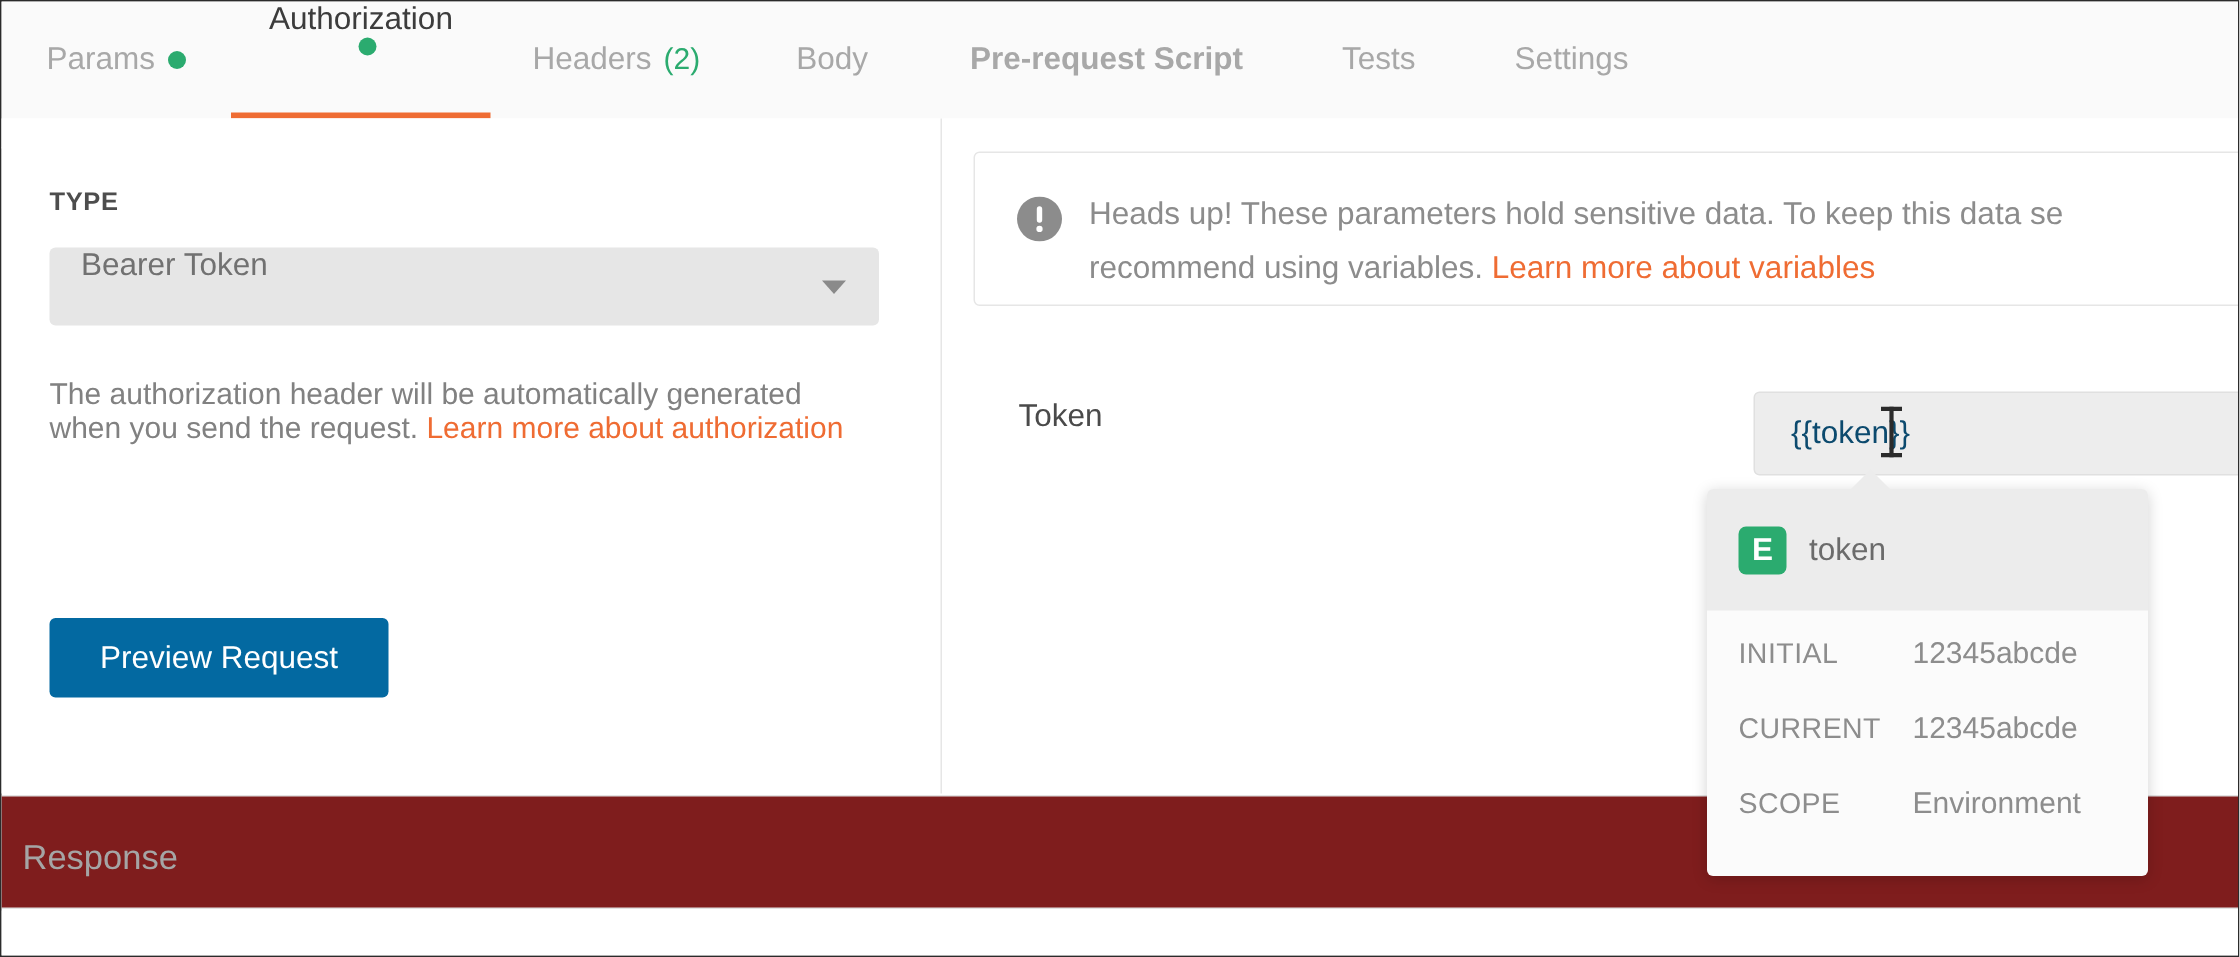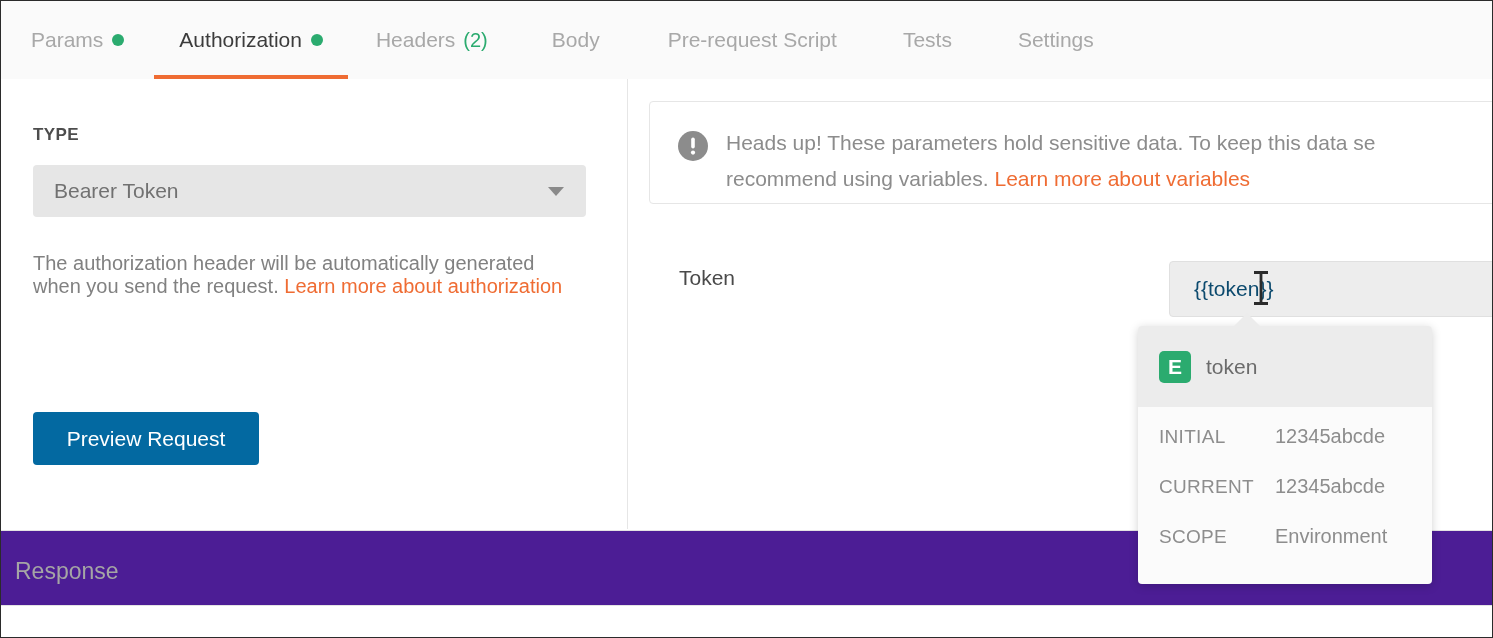--- a/index.html
+++ b/index.html
@@ -87,21 +87,21 @@
     font-size: 17px; font-weight: bold;
     color: #4d4d4d;
     letter-spacing: 0.4px;
   }
   .select-box {
     position: absolute;
     left: 32px; top: 86px;
     width: 553px; height: 52px;
     background: #e6e6e6;
     border-radius: 4px;
-    display: flex; align-items: center;
+    display: flex; align-items: flex-start;
     cursor: pointer;
   }
   .select-box .sel-value {
     margin-left: 21px;
     font-size: 21px;
     color: #717171;
   }
   .select-box .caret {
     position: absolute;
     right: 22px; top: 50%;
@@ -249,21 +249,21 @@
   .var-row .v {
     font-size: 20px;
     color: #8d8d8d;
   }
 
   
   .response-bar {
     position: absolute;
     left: 0; top: 529px;
     width: 1491px; height: 76px;
-    background: #4c1d95;
+    background: #7f1d1d;
     border-top: 1px solid #e3e3e3;
     border-bottom: 1px solid #e3e3e3;
   }
   .response-label {
     position: absolute;
     left: 14px; top: 27px;
     font-size: 23px;
     color: #a5a5a5;
   }
   .bottom-strip {
@@ -276,33 +276,33 @@
 </head>
 <body>
 
 <div id="app">
 
   <div class="tabbar">
     <div class="tab" style="padding-left:30px;padding-right:30px;">
       <span class="tab-label">Params</span>
       <span class="dot"></span>
     </div>
-    <div class="tab active" style="padding-left:25px;padding-right:25px;">
+    <div class="tab active" style="padding-left:25px;padding-right:25px;flex-direction:column;">
       <span class="tab-label">Authorization</span>
       <span class="dot"></span>
       <span class="underline"></span>
     </div>
     <div class="tab" style="padding-left:28px;padding-right:28px;">
       <span class="tab-label">Headers</span>
       <span class="count">(2)</span>
     </div>
     <div class="tab" style="padding-left:36px;padding-right:36px;">
       <span class="tab-label">Body</span>
     </div>
-    <div class="tab" style="padding-left:32px;padding-right:32px;">
+    <div class="tab" style="padding-left:32px;padding-right:32px;font-weight:bold;">
       <span class="tab-label">Pre-request Script</span>
     </div>
     <div class="tab" style="padding-left:34px;padding-right:34px;">
       <span class="tab-label">Tests</span>
     </div>
     <div class="tab" style="padding-left:32px;padding-right:32px;align-items:center;">
       <span class="tab-label">Settings</span>
     </div>
   </div>
 

